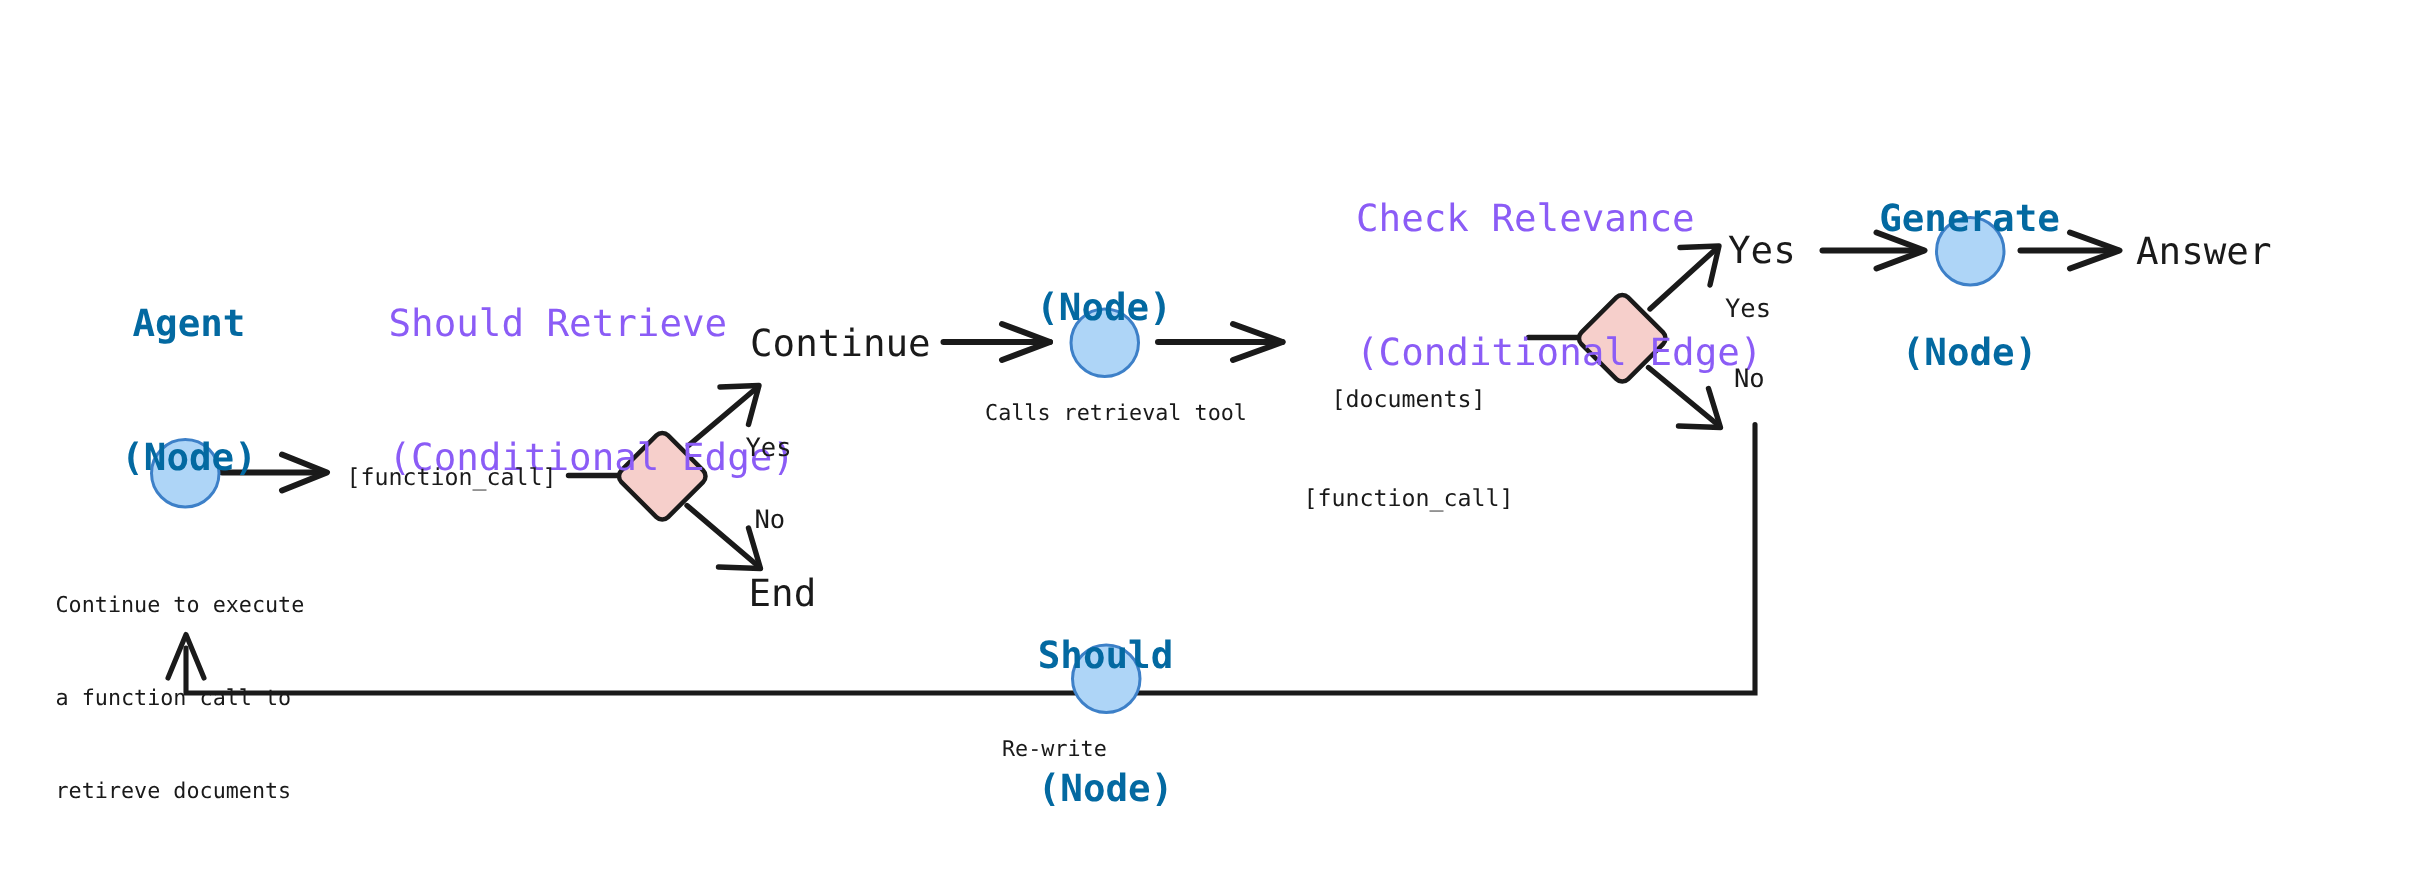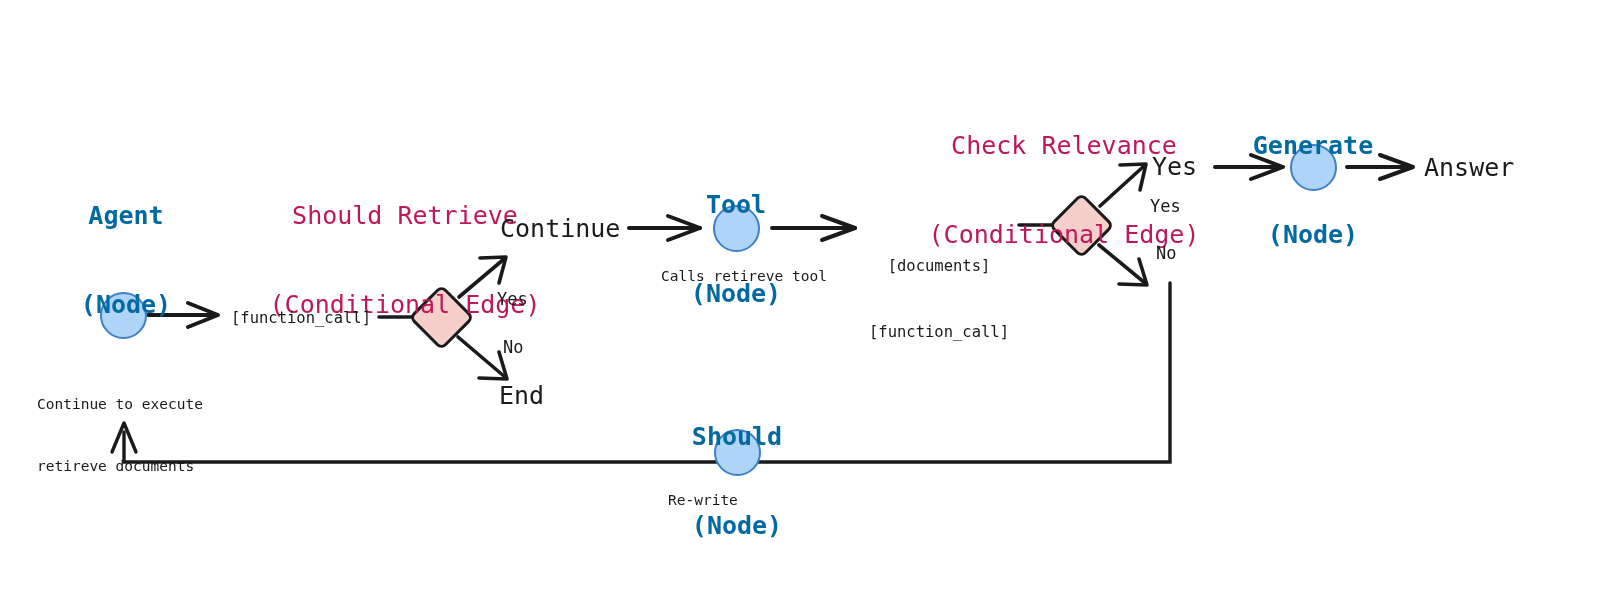--- a/index.html
+++ b/index.html
@@ -34,24 +34,23 @@
     color: #202124;
   }
   .node-title {
     color: #0369a1;
     font-weight: 700;
     font-size: 25px;
     text-align: center;
     line-height: 1.18;
   }
   .cond-title {
-    color: #be185d;
+    color: #8b5cf6;
     font-weight: 400;
     font-size: 25px;
-    text-align: center;
     line-height: 1.18;
   }
   .big-label {
     color: #1a1a1a;
     font-size: 25px;
     font-weight: 400;
   }
   .edge-label {
     color: #1a1a1a;
     font-size: 17px;
@@ -163,51 +162,51 @@
 
   <div class="shape diamond-node" style="left:418px; top:294px; width:47px; height:47px;"></div>
 
   <div class="shape diamond-node" style="left:1058px; top:202px; width:47px; height:47px;"></div>
 
   <div class="lbl node-title" style="left:42px; top:142px; width:168px;">
     <div>Agent</div>
     <div>(Node)</div>
   </div>
 
-  <div class="lbl cond-title" style="left:245px; top:142px; width:320px;">
+  <div class="lbl cond-title" style="left:259px; top:142px; width:320px;">
     <div>Should Retrieve</div>
     <div>(Conditional Edge)</div>
   </div>
 
   <div class="lbl node-title" style="left:652px; top:131px; width:168px;">
-    <div>Tool</div>
     <div>(Node)</div>
   </div>
 
   <div class="lbl cond-title" style="left:904px; top:72px; width:320px;">
     <div>Check Relevance</div>
     <div>(Conditional Edge)</div>
   </div>
 
   <div class="lbl node-title" style="left:1229px; top:72px; width:168px;">
     <div>Generate</div>
     <div>(Node)</div>
   </div>
 
   <div class="lbl node-title" style="left:653px; top:363px; width:168px;">
     <div>Should</div>
     <div>(Node)</div>
   </div>
 
   <div class="lbl small-note" style="left:37px; top:353px; width:200px;">
     <div>Continue to execute</div>
+    <div>a function call to</div>
     <div>retireve documents</div>
   </div>
 
-  <div class="lbl small-note" style="left:639px; top:266px; width:210px; text-align:center;">Calls retireve tool</div>
+  <div class="lbl small-note" style="left:639px; top:266px; width:210px; text-align:center;">Calls retrieval tool</div>
 
   <div class="lbl small-note" style="left:668px; top:490px; width:140px; text-align:left;">Re-write</div>
 
   <div class="lbl bracket-label" style="left:222px; top:307px; width:158px;">[function_call]</div>
 
   <div class="lbl bracket-label" style="left:860px; top:211px; width:158px;">
     <div>[documents]</div>
     <div>[function_call]</div>
   </div>
 

